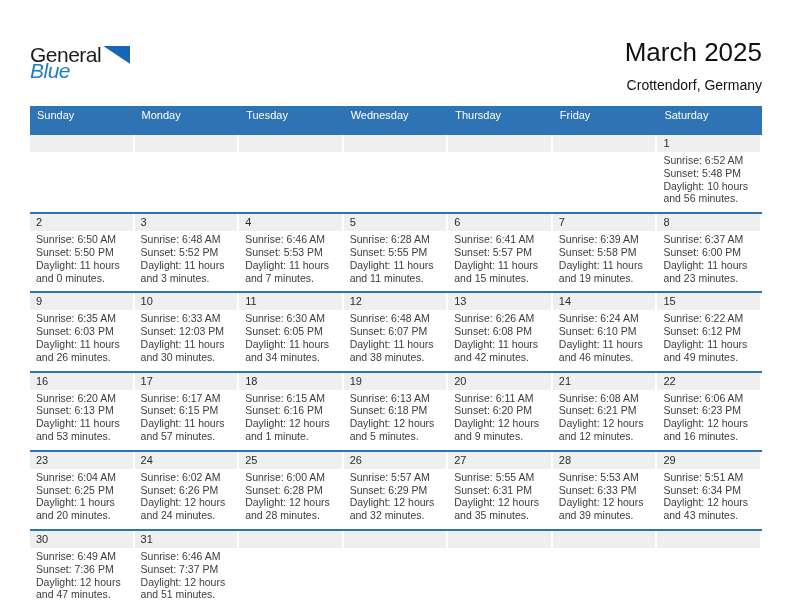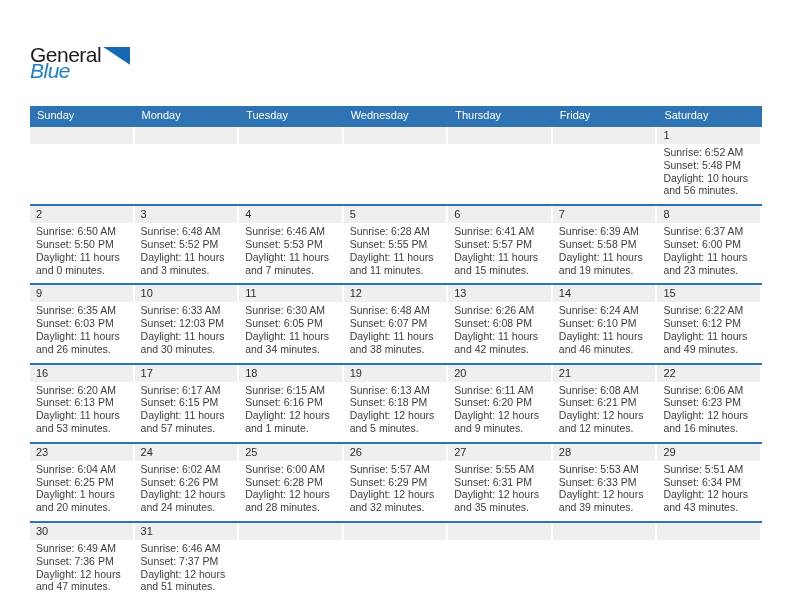--- a/index.html
+++ b/index.html
@@ -1,37 +1,37 @@
 <!DOCTYPE html>
 <html><head>
 <meta charset="utf-8">
 <style>
   html,body { margin:0; padding:0; background:#ffffff; }
   body { width:792px; height:612px; font-family:"Liberation Sans", sans-serif; }
   .page { position:relative; width:792px; height:612px; background:#fff; overflow:hidden; }
 
   
   .logo { position:absolute; left:30px; top:44px; width:140px; }
-  .logo-top { display:flex; align-items:flex-end; }
+  .logo-top { display:flex; align-items:center; }
   .logo-general { font-size:21px; color:#1c1c1c; letter-spacing:-0.5px; line-height:1; }
   .logo-triangle { display:inline-block; width:27px; height:18px; margin-left:2px; margin-top:1px;
                    background:#1668b3; clip-path:polygon(0 0, 100% 0, 100% 100%); }
   .logo-blue { font-size:21px; color:#1e7ec4; letter-spacing:-0.5px; line-height:1;
                margin-top:-5px; width:131px; text-align:left;font-style:italic; }
 
   
   .title-block { position:absolute; top:38px; right:30px; text-align:right; }
   .month-title { font-size:26px; color:#111; line-height:1.15; }
   .location { font-size:14px; color:#111; margin-top:9px; }
 
   
   table.calendar { position:absolute; left:30px; top:106px; width:732px;
                    border-collapse:collapse; table-layout:fixed; }
   thead th { background:#2e73b4; color:#ffffff; font-size:11px; font-weight:normal;
-             text-align:left; padding:3px 0 4px 7px; height:12px; }
+             text-align:left; padding:3px 0 12px 7px; height:12px; }
   tbody tr { border-top:2px solid #2e73b4; }
   td { vertical-align:top; padding:0; }
   .daynum { background:#efefef; font-size:11px; color:#2b2b2b; height:13px;
             padding:2px 0 2px 6px; margin-right:2px; }
   .cell-body { padding:2px 7px 7px 6px; font-size:10.5px; color:#3d3d3d;
                line-height:1.22; min-height:51px; }
   .cell-body div { margin:0; }
 </style>
 </head>
 <body>
@@ -39,20 +39,24 @@
 <div class="page">
 
   <div class="logo">
     <div class="logo-top">
       <span class="logo-general">General</span>
       <span class="logo-triangle"></span>
     </div>
     <div class="logo-blue">Blue</div>
   </div>
 
+  <div class="title-block">
+    <div class="month-title">March 2025</div>
+    <div class="location">Crottendorf, Germany</div>
+  </div>
 
   <table class="calendar">
     <thead>
       <tr>
           <th>Sunday</th>
           <th>Monday</th>
           <th>Tuesday</th>
           <th>Wednesday</th>
           <th>Thursday</th>
           <th>Friday</th>

